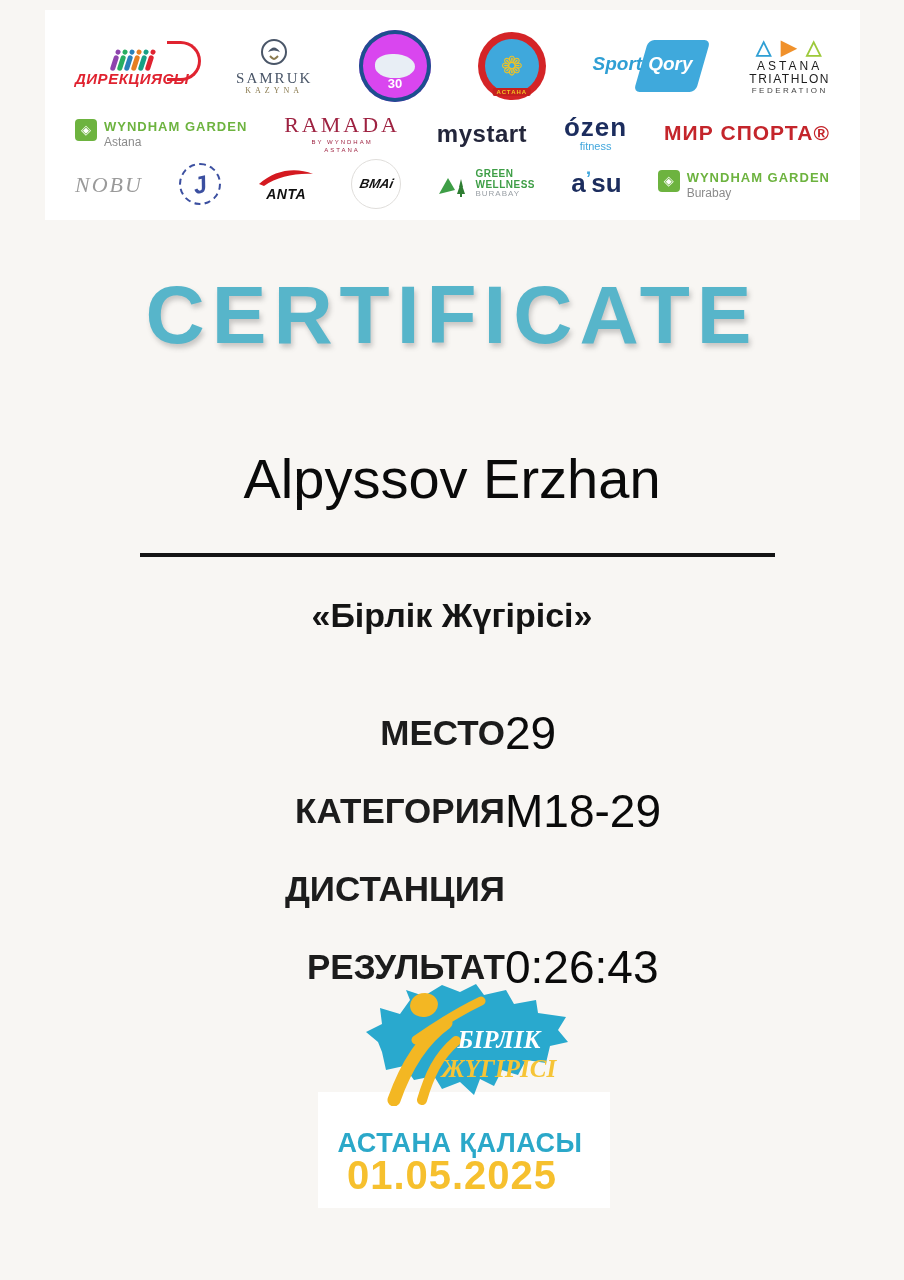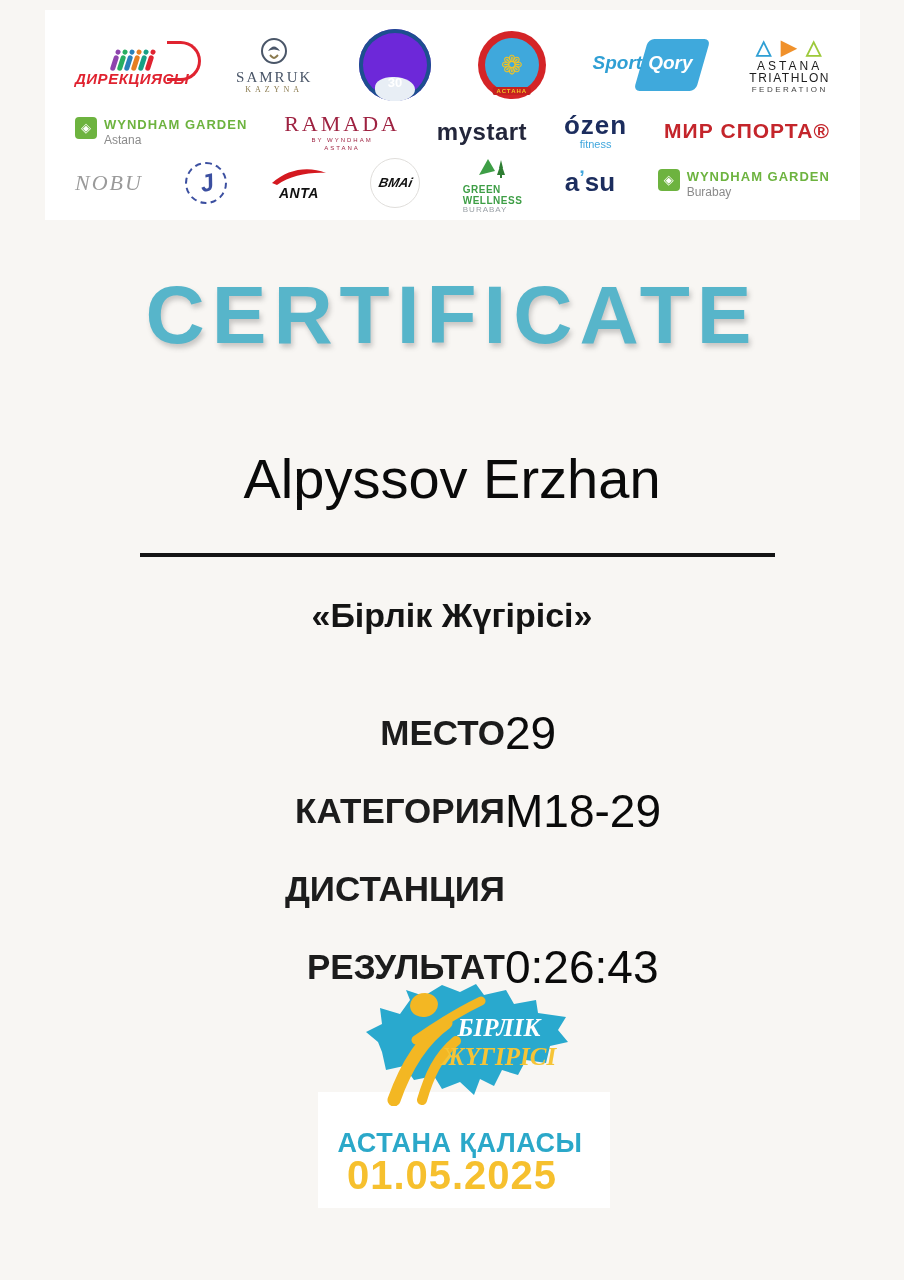--- a/index.html
+++ b/index.html
@@ -22,22 +22,22 @@
   .runner-stick { width:5px; height:16px; border-radius:3px; transform:rotate(18deg); position:relative; }
   .runner-stick::before { content:""; position:absolute; top:-6px; left:0; width:5px; height:5px; border-radius:50%; background:inherit; }
   .dir-arc { position:absolute; right:-12px; top:-4px; width:34px; height:40px; border:3px solid #e02330;
              border-left:none; border-radius:0 60% 60% 0 / 0 50% 50% 0; }
   .direk-wrap { position:relative;align-items:center; }
   .direk-text { color:#e02330; font-weight:bold; font-style:italic; font-size:15px; letter-spacing:.5px; }
 
   .samruk-word { font-family:"Liberation Serif", serif; color:#4a5668; font-size:15px; letter-spacing:2px; }
   .samruk-sub { font-family:"Liberation Serif", serif; color:#8a7a4e; font-size:8px; letter-spacing:4px; }
 
-  .emblem30 { width:72px; height:72px; border-radius:50%; background:#6d28d9; position:relative;
-              display:flex; align-items:center; justify-content:flex-end; box-shadow:inset 0 0 0 4px #1d4f8f; }
+  .emblem30 { width:72px; height:72px; border-radius:50%; background:#d946ef; position:relative;
+              display:flex; align-items:center; justify-content:center; box-shadow:inset 0 0 0 4px #1d4f8f; }
   .emblem30 .map-blob { width:40px; height:24px; background:#e8eef5; border-radius:45% 55% 50% 50%; }
   .emblem30 .num { position:absolute; bottom:12px; color:#fff; font-weight:bold; font-size:13px; }
 
   .astana-emblem { width:68px; height:68px; border-radius:50%; background:#d42427; position:relative;
                    display:flex; align-items:center; justify-content:center; }
   .astana-emblem .inner { width:54px; height:54px; border-radius:50%; background:#3fa8dc;
                           display:flex; align-items:center; justify-content:center; }
   .astana-emblem .ornament { color:#f2c324; font-size:26px; line-height:1; }
   .astana-emblem .ribbon { position:absolute; bottom:4px; left:50%; transform:translateX(-50%);
                            background:#c6201f; color:#f2c324; font-size:6px; font-weight:bold;
@@ -74,21 +74,21 @@
 
   
   .nobu { font-family:"Liberation Serif", serif; color:#9a9a9a; font-size:22px; font-style:italic; letter-spacing:2px; }
   .joma-badge { width:42px; height:42px; border-radius:50%; border:2px dashed #3b4fa0;
                 display:flex; align-items:center; justify-content:center; }
   .joma-swoosh { color:#3b4fa0; font-size:24px; font-weight:bold; font-style:italic; transform:rotate(-12deg); }
   .anta-name { color:#101010; font-weight:900; font-style:italic; font-size:14px; letter-spacing:.5px; }
   .bmai { width:50px; height:50px; border-radius:50%; border:1px solid #e0dedb; background:#fff;
           display:flex; align-items:center; justify-content:center; }
   .bmai span { font-style:italic; font-weight:900; font-size:13px; color:#111; transform:skewX(-12deg); }
-  .gw { flex-direction:column; gap:6px; }
+  .gw { flex-direction:row; gap:6px; }
   .gw-text1 { color:#3e9e46; font-weight:bold; font-size:10px; letter-spacing:.5px; }
   .gw-text3 { color:#9aa0a6; font-size:8px; letter-spacing:1px; }
   .asu { color:#1c2d5e; font-weight:bold; font-size:26px; position:relative; }
   .asu .mark { color:#42a7dd; font-size:20px; position:relative; top:-7px; }
 
   
   .cert-title { position:absolute; top:268px; left:0; width:100%; text-align:center;
                 color:#57b5ca; font-size:82px; font-weight:800; letter-spacing:7px;
                 text-shadow:2px 4px 5px rgba(90,90,90,.30); }
   .holder-name { position:absolute; top:446px; left:0; width:100%; text-align:center;
@@ -104,21 +104,21 @@
   .res-label { width:397px; color:#1c1c1c; font-weight:bold; font-size:35px; letter-spacing:0; }
   .res-value { color:#0a0a0a; font-size:46px; font-weight:400; }
 
   
   .bottom-white { position:absolute; left:318px; top:1092px; width:292px; height:116px; background:#ffffff; }
   .event-logo { position:absolute; left:338px; top:980px; width:234px; height:126px; }
   .event-logo svg { position:absolute; left:0; top:0; }
   .logo-text { position:absolute; left:96px; top:34px; width:130px; text-align:center;
                font-family:"Liberation Serif", serif; font-style:italic; font-weight:bold;
                font-size:25px; line-height:1.15; }
-  .logo-text .l1 { color:#ffffff; display:block; }
+  .logo-text .l1 { color:#ffffff; display:block;margin-top:12px; }
   .logo-text .l2 { color:#f6c436; display:block; }
 
   .city-line { position:absolute; top:1128px; left:0; width:100%; text-align:center;
                color:#2ba8c9; font-weight:bold; font-size:27px; letter-spacing:.5px;padding-left:16px; }
   .date-line { position:absolute; top:1153px; left:0; width:100%; text-align:center;
                color:#f6c02e; font-weight:bold; font-size:40px; letter-spacing:1px; }
 </style>
 </head>
 <body>
 

